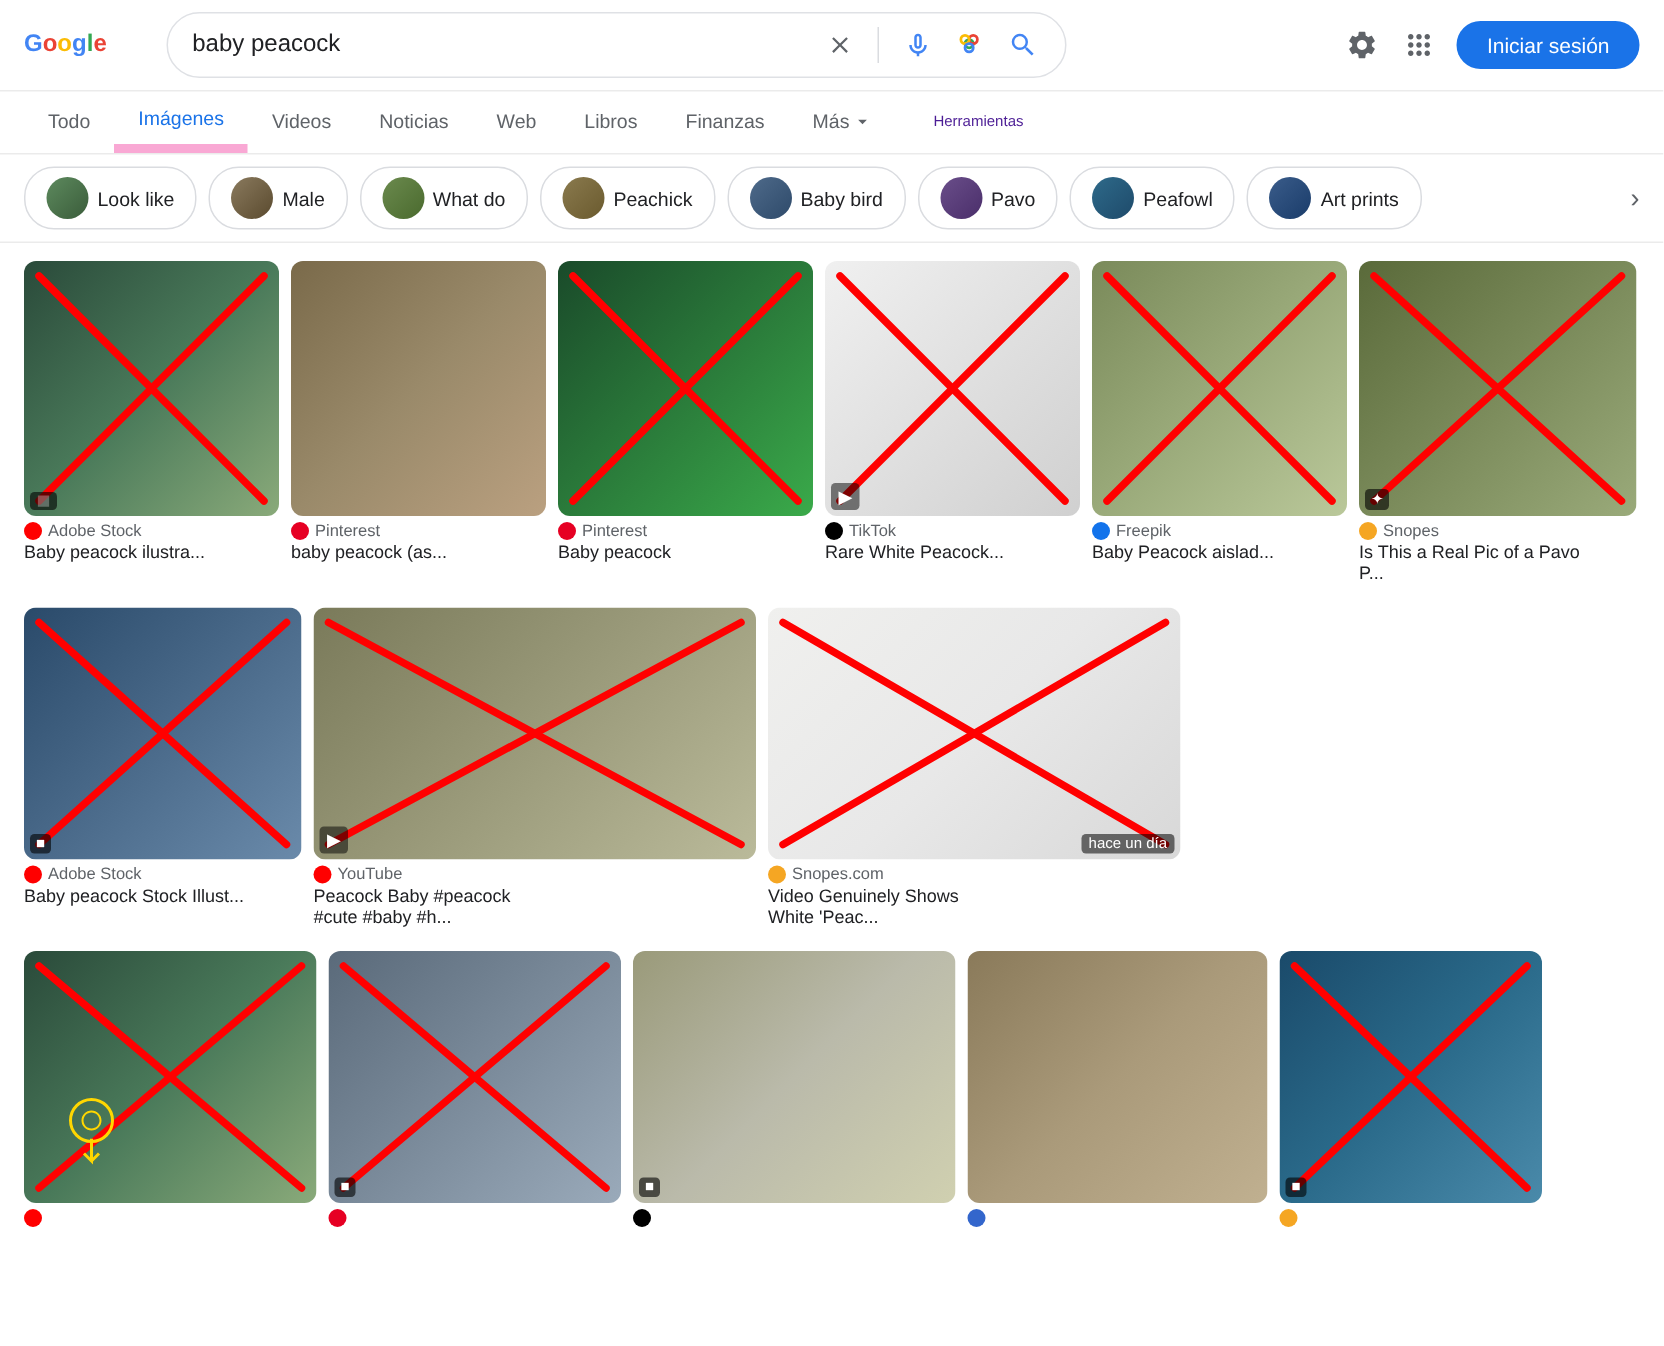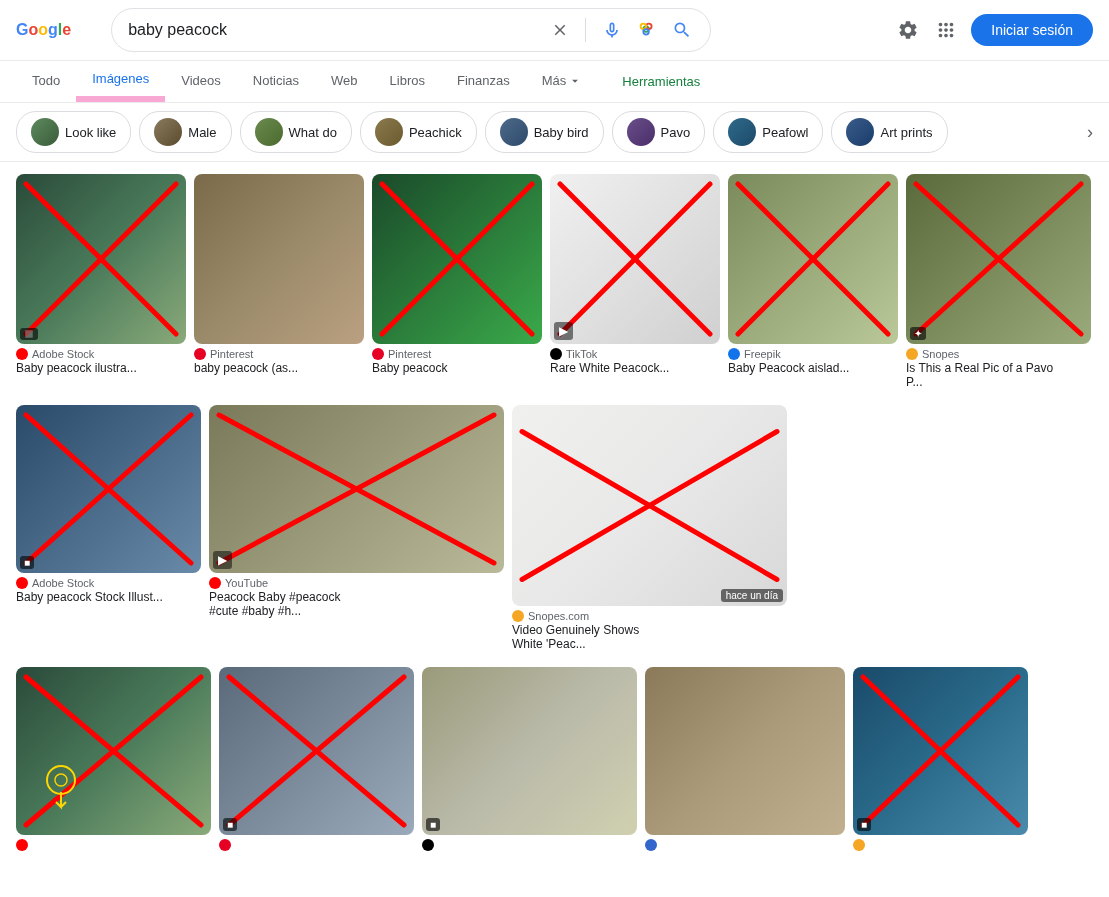--- a/index.html
+++ b/index.html
@@ -21,21 +21,21 @@
     .search-icon-btn { background: none; border: none; cursor: pointer; display: flex; align-items: center; justify-content: center; padding: 2px; }
 
     .header-right { display: flex; align-items: center; gap: 12px; margin-left: auto; }
     .iniciar-btn { background: #1a73e8; color: #fff; border: none; border-radius: 20px; padding: 8px 20px; font-size: 14px; cursor: pointer; font-weight: 500; }
 
     
     .nav-tabs { display: flex; align-items: center; padding: 0 16px; border-bottom: 1px solid #ebebeb; gap: 0; }
     .nav-tab { padding: 10px 16px; font-size: 13px; color: #5f6368; cursor: pointer; border-bottom: 2px solid transparent; white-space: nowrap; }
     .nav-tab.active { color: #1a73e8; border-bottom: 6px solid #f9a8d4; }
     .nav-more { color: #5f6368; cursor: pointer; display: flex; align-items: center; gap: 2px; }
-    .herramientas { padding: 10px 16px; font-size: 13px; color: #15803d; cursor: pointer; margin-left: 8px; }
+    .herramientas { padding: 10px 16px; font-size: 10px; color: #4c1d95; cursor: pointer; margin-left: 8px; }
 
     
     .filter-row { display: flex; align-items: center; padding: 8px 16px; gap: 8px; overflow: hidden; border-bottom: 1px solid #ebebeb; }
     .chip { display: flex; align-items: center; gap: 6px; padding: 6px 14px; border: 1px solid #dadce0; border-radius: 20px; font-size: 13px; color: #202124; cursor: pointer; white-space: nowrap; background: #fff; }
     .chip-img-placeholder { width: 28px; height: 28px; border-radius: 50%; background: #ccc; flex-shrink: 0; display: flex; align-items: center; justify-content: center; }
     .chevron-right { margin-left: auto; font-size: 18px; color: #5f6368; cursor: pointer; }
 
     
     .image-section { padding: 12px 16px; }
 
@@ -319,21 +319,21 @@
       <div class="item-meta">
         <div class="item-source">
           <div class="source-dot dot-youtube"></div>
           <span>YouTube</span>
         </div>
         <div class="item-title">Peacock Baby #peacock #cute #baby #h...</div>
       </div>
     </div>
 
     <div class="result-item">
-      <div class="img-card" style="width:275px;height:201px;position:relative;">
+      <div class="img-card" style="width:275px;height:168px;position:relative;">
         <div style="width:100%;height:100%;background:linear-gradient(135deg,#f0f0ee,#e8e8e8,#d8d8d8);"></div>
         <svg class="red-x" viewBox="0 0 275 168" xmlns="http://www.w3.org/2000/svg">
           <line x1="10" y1="10" x2="265" y2="158" stroke="red" stroke-width="5" stroke-linecap="round"></line>
           <line x1="265" y1="10" x2="10" y2="158" stroke="red" stroke-width="5" stroke-linecap="round"></line>
         </svg>
         <div class="hace-badge">hace un día</div>
       </div>
       <div class="item-meta">
         <div class="item-source">
           <div class="source-dot dot-snopescom"></div>

